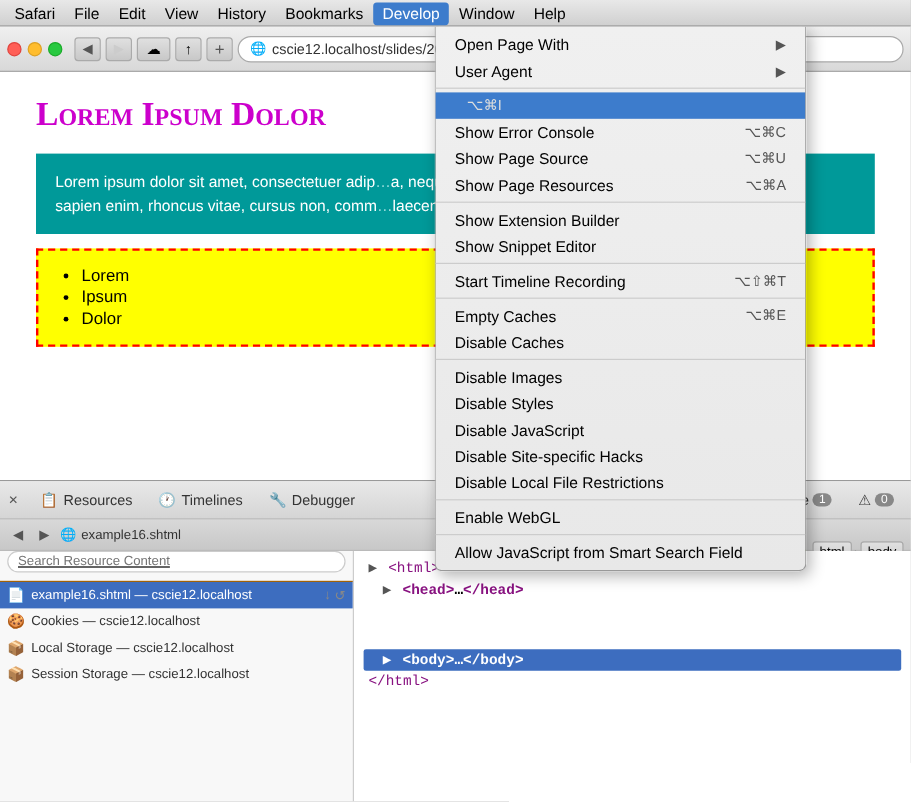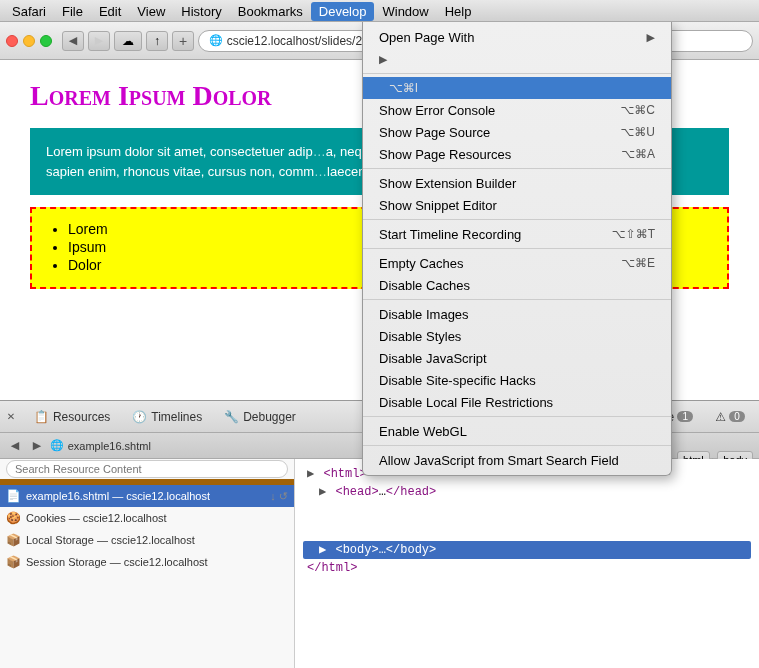--- a/index.html
+++ b/index.html
@@ -237,25 +237,25 @@
     }
     .dt-sidebar {
       width: 295px;
       background: #f8f8f8;
       border-right: 1px solid #ccc;
       display: flex;
       flex-direction: column;
     }
     .dt-search {
       height: 26px;
-      border-bottom: 6px solid #a16207;
-      display: flex;
-      align-items: center;
+      border-bottom: 1px solid #a16207;
+      display: flex;
       padding: 0 6px;
       gap: 4px;
+      text-decoration: underline;
     }
     .dt-search-input {
       border: 1px solid #ccc;
       border-radius: 10px;
       height: 18px;
       width: 100%;
       padding: 0 8px;
       font-size: 11px;
       background: white;
       outline: none;
@@ -288,21 +288,21 @@
       font-family: 'Courier New', monospace;
       font-size: 12px;
       overflow-y: auto;
     }
     .html-line { line-height: 18px; padding-left: 4px; }
     .html-line.selected { background: #3d6dbf; color: white; border-radius: 2px; margin-top: 40px; }
     .html-tag { color: #881280; }
     .html-line.selected .html-tag { color: white; }
     .html-triangle { color: #555; cursor: pointer; margin-right: 2px; }
     .html-line.selected .html-triangle { color: white; }
-    .indent-1 { padding-left: 16px; }
+    .indent-1 { padding-left: 16px; font-weight: bold; }
     .dropdown-menu {
       position: absolute;
       top: 22px;
       left: 362px;
       width: 310px;
       background: linear-gradient(to bottom, #f0f0f0, #e8e8e8);
       border: 1px solid #999;
       border-top: none;
       box-shadow: 3px 4px 12px rgba(0,0,0,0.3);
       z-index: 150;
@@ -352,20 +352,21 @@
   <span class="menubar-item">Window</span>
   <span class="menubar-item">Help</span>
 </div>
 
 <div class="dropdown-menu" id="develop-menu">
 <div class="menu-item">
       <span class="menu-item-label">Open Page With</span>
       <span class="menu-arrow">▶</span>
     </div>
     <div class="menu-item">
+      <span class="menu-item-label">User Agent</span>
       <span class="menu-arrow">▶</span>
     </div>
     <div class="menu-separator"></div>
     <div class="menu-item highlighted">
       <span class="menu-shortcut">⌥⌘I</span>
     </div>
     <div class="menu-item">
       <span class="menu-item-label">Show Error Console</span>
       <span class="menu-shortcut">⌥⌘C</span>
     </div>

